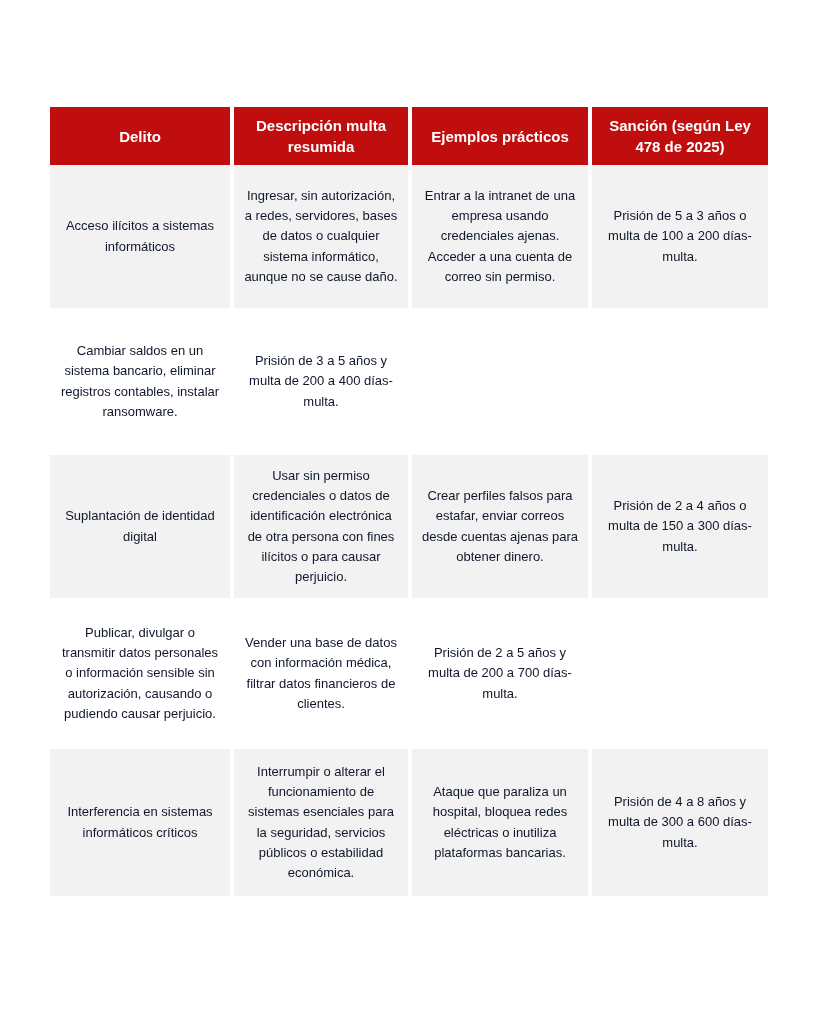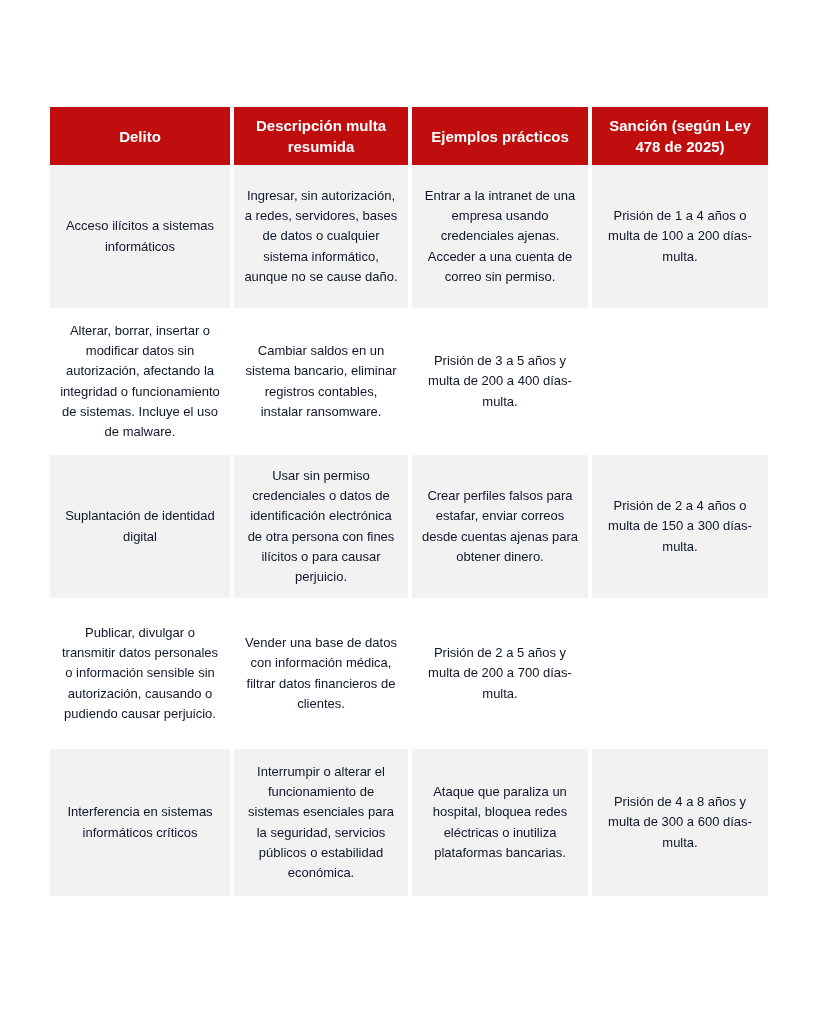--- a/index.html
+++ b/index.html
@@ -66,25 +66,24 @@
       <div class="cell">Delito</div>
       <div class="cell">Descripción multa resumida</div>
       <div class="cell">Ejemplos prácticos</div>
       <div class="cell">Sanción (según Ley 478 de 2025)</div>
     </div>
 
     <div class="trow stripe-gray r1">
       <div class="cell">Acceso ilícitos a sistemas informáticos</div>
       <div class="cell">Ingresar, sin autorización, a redes, servidores, bases de datos o cualquier sistema informático, aunque no se cause daño.</div>
       <div class="cell">Entrar a la intranet de una empresa usando credenciales ajenas. Acceder a una cuenta de correo sin permiso.</div>
-      <div class="cell">Prisión de 1 a 4 años o multa de 100 a 200 días-multa.</div>
+      <div class="cell">Prisión de 5 a 3 años o multa de 100 a 200 días-multa.</div>
     </div>
 
     <div class="trow stripe-white r2">
-      <div class="cell">Alterar, borrar, insertar o modificar datos sin autorización, afectando la integridad o funcionamiento de sistemas. Incluye el uso de malware.</div>
       <div class="cell">Cambiar saldos en un sistema bancario, eliminar registros contables, instalar ransomware.</div>
       <div class="cell">Prisión de 3 a 5 años y multa de 200 a 400 días-multa.</div>
     </div>
 
     <div class="trow stripe-gray r3">
       <div class="cell">Suplantación de identidad digital</div>
       <div class="cell">Usar sin permiso credenciales o datos de identificación electrónica de otra persona con fines ilícitos o para causar perjuicio.</div>
       <div class="cell">Crear perfiles falsos para estafar, enviar correos desde cuentas ajenas para obtener dinero.</div>
       <div class="cell">Prisión de 2 a 4 años o multa de 150 a 300 días-multa.</div>
     </div>

